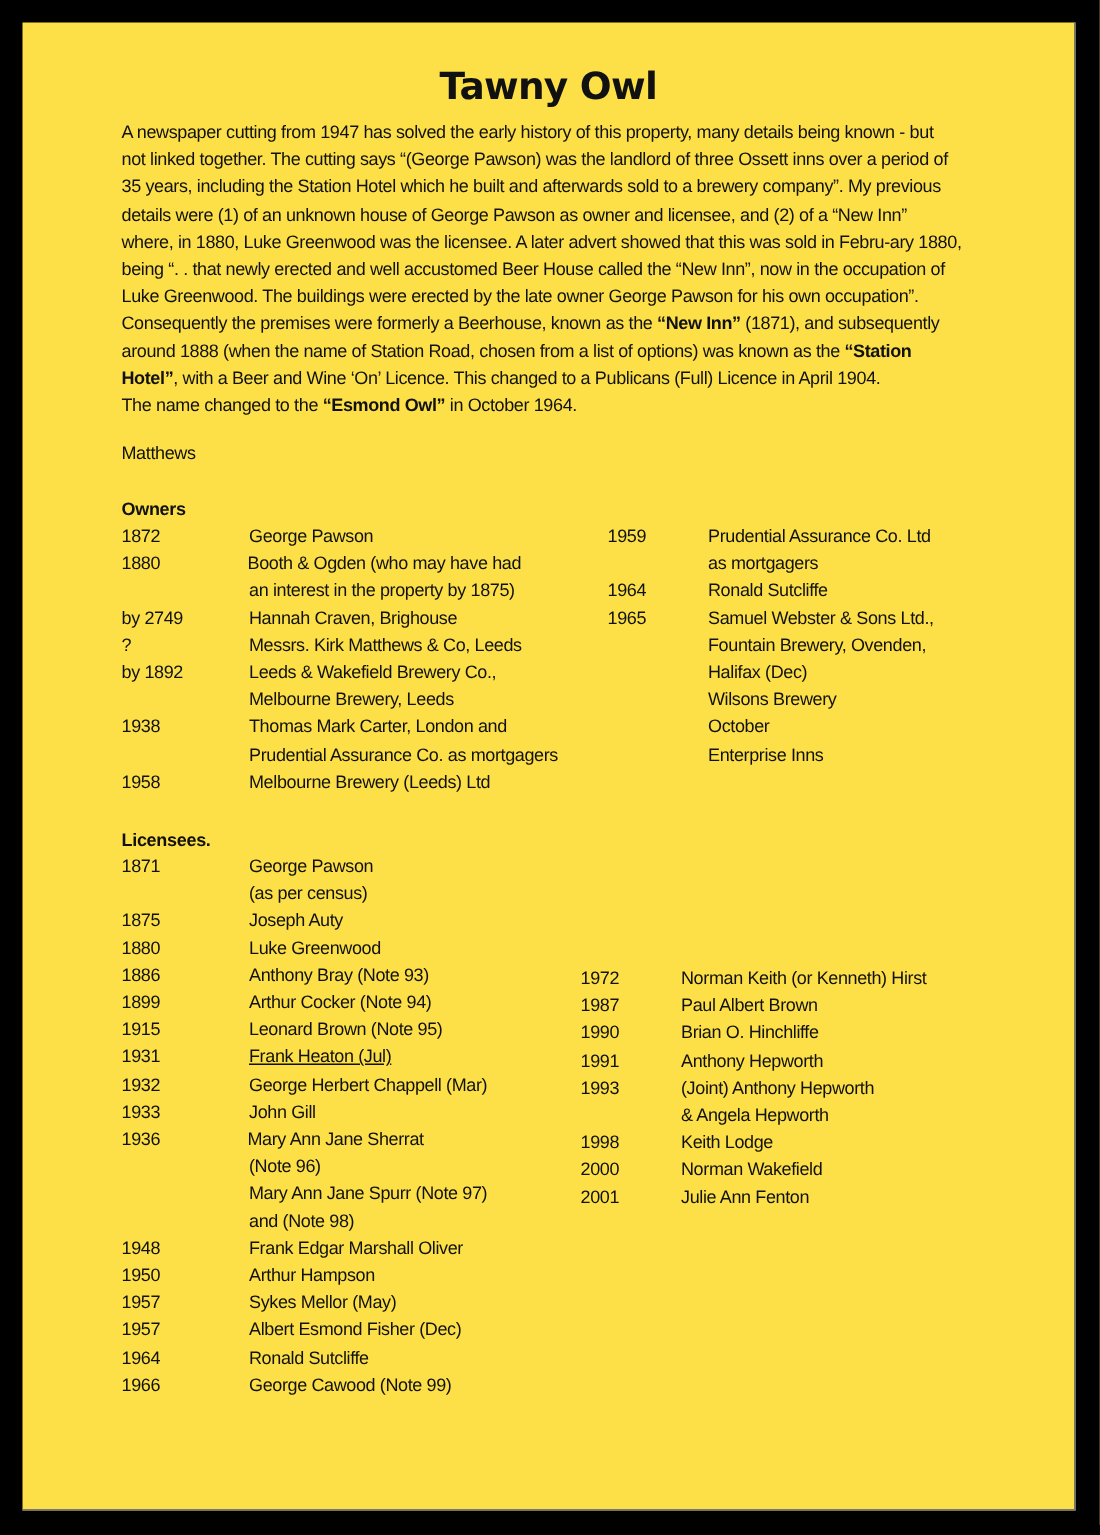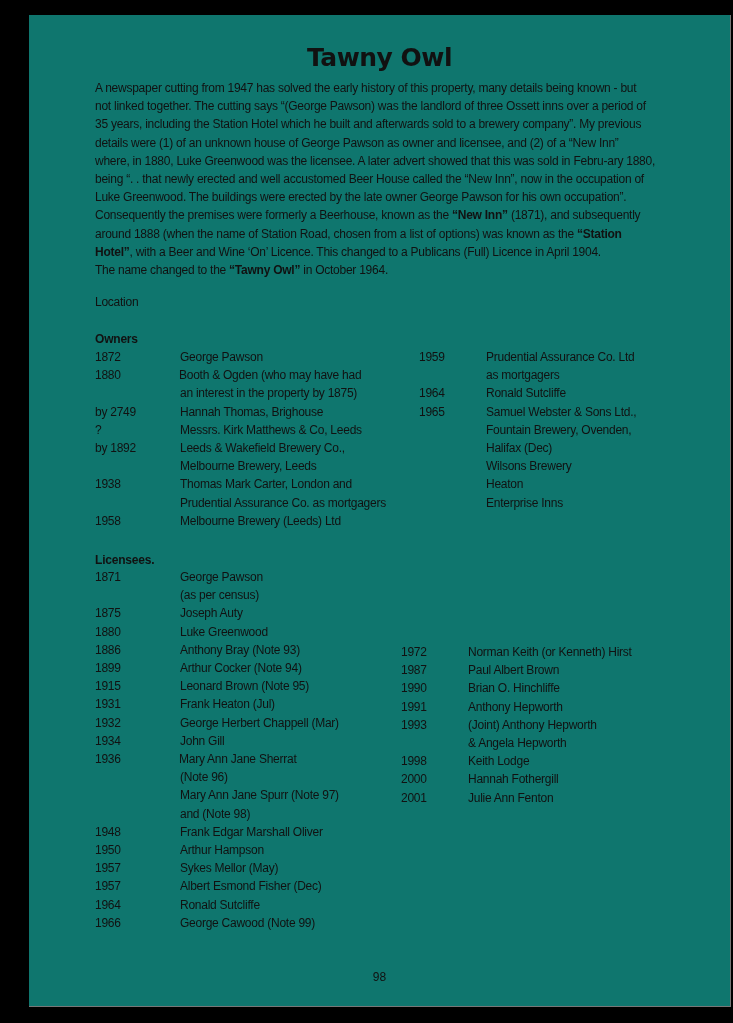--- a/index.html
+++ b/index.html
@@ -14,25 +14,24 @@
       overflow: hidden;
       font-family: "Liberation Sans", sans-serif;
       color: #111;
     }
     .page {
       position: absolute;
       left: 15px;
       top: 15px;
       width: 702px;
       height: 992px;
-      background: #0f766e;
+      background: #fde047;
       border-right: 1px solid #777;
       border-bottom: 1px solid #777;
       box-sizing: border-box;
-      margin-left: 14px;
     }
     .title {
       position: absolute;
       left: 0;
       right: 0;
       top: 28px;
       text-align: center;
       font-family: "DejaVu Sans", sans-serif;
       font-size: 25px;
       font-weight: bold;
@@ -80,35 +79,35 @@
 </head>
 <body>
 
 <div class="page">
 
   <div class="title">Tawny Owl</div>
 
   <div class="intro">
     <p>A newspaper cutting from 1947 has solved the early history of this property, many details being known - but not linked together.  The cutting says “(George Pawson) was the landlord of three Ossett inns over a period of 35 years, including the Station Hotel which he built and afterwards sold to a brewery company”.  My previous details were (1) of an unknown house of George Pawson as owner and licensee,  and (2) of a “New Inn” where, in 1880, Luke Greenwood was the licensee.  A later advert showed that this was sold in Febru-ary 1880, being “. . that newly erected and well accustomed Beer House called the “New Inn”, now in the occupation of Luke Greenwood.  The buildings were erected by the late owner George Pawson for his own occupation”.</p>
     <p><span>Consequently the premises were formerly a Beerhouse, known as the </span><b>“New Inn”</b><span> (1871), and subsequently around 1888 (when the name of Station Road, chosen from a list of options) was known as the </span><b>“Station Hotel”</b><span>, with a Beer and Wine ‘On’ Licence.  This changed to a Publicans (Full) Licence in April 1904.</span></p>
-    <p><span>The name changed to the </span><b>“Tawny Owl”</b><span> in October 1964.</span></p>
+    <p><span>The name changed to the </span><b>“Esmond Owl”</b><span> in October 1964.</span></p>
   </div>
 
-  <div class="row" style="left:66px; top:278px;">Location</div>
+  <div class="row" style="left:66px; top:278px;">Matthews</div>
 
   <div class="heading" style="left:66px; top:315px;">Owners</div>
   <div id="owners-left">
       <div class="row" style="left: 66px; top: 333px;">1872</div>
       <div class="row" style="left: 151px; top: 333px;">George Pawson</div>
       <div class="row" style="left: 66px; top: 351.2px;">1880</div>
       <div class="row" style="left: 150px; top: 351.2px; text-align: center;">Booth &amp; Ogden (who may have had</div>
       <div class="row" style="left: 66px; top: 369.4px;"></div>
       <div class="row" style="left: 151px; top: 369.4px;">an interest in the property by 1875)</div>
       <div class="row" style="left: 66px; top: 387.6px;">by 2749</div>
-      <div class="row" style="left: 151px; top: 387.6px;">Hannah Thomas, Brighouse</div>
+      <div class="row" style="left: 151px; top: 387.6px;">Hannah Craven, Brighouse</div>
       <div class="row" style="left: 66px; top: 405.8px;"> ?</div>
       <div class="row" style="left: 151px; top: 405.8px;">Messrs. Kirk Matthews &amp; Co, Leeds</div>
       <div class="row" style="left: 66px; top: 424px;">by 1892</div>
       <div class="row" style="left: 151px; top: 424px;">Leeds &amp; Wakefield Brewery Co.,</div>
       <div class="row" style="left: 66px; top: 442.2px;"></div>
       <div class="row" style="left: 151px; top: 442.2px;">Melbourne Brewery, Leeds</div>
       <div class="row" style="left: 66px; top: 460.4px; text-align: right;">1938</div>
       <div class="row" style="left: 151px; top: 460.4px;">Thomas Mark Carter, London and</div>
       <div class="row" style="left: 66px; top: 478.6px;"></div>
       <div class="row" style="left: 151px; top: 478.6px;">Prudential Assurance Co. as mortgagers</div>
@@ -124,21 +123,21 @@
       <div class="row" style="left: 457px; top: 369.4px;">Ronald Sutcliffe</div>
       <div class="row" style="left: 390px; top: 387.6px;">1965</div>
       <div class="row" style="left: 457px; top: 387.6px;">Samuel Webster &amp; Sons Ltd.,</div>
       <div class="row" style="left: 390px; top: 405.8px;"></div>
       <div class="row" style="left: 457px; top: 405.8px;">Fountain Brewery, Ovenden,</div>
       <div class="row" style="left: 390px; top: 424px;"></div>
       <div class="row" style="left: 457px; top: 424px;">Halifax (Dec)</div>
       <div class="row" style="left: 390px; top: 442.2px;"></div>
       <div class="row" style="left: 457px; top: 442.2px;">Wilsons Brewery</div>
       <div class="row" style="left: 390px; top: 460.4px;"></div>
-      <div class="row" style="left: 457px; top: 460.4px;">Heaton</div>
+      <div class="row" style="left: 457px; top: 460.4px;">October</div>
       <div class="row" style="left: 390px; top: 478.6px;"></div>
       <div class="row" style="left: 457px; top: 478.6px;">Enterprise Inns</div>
     </div>
 
   <div class="heading" style="left:66px; top:536px;">Licensees.</div>
   <div id="lic-left">
       <div class="row" style="left: 66px; top: 553px;">1871</div>
       <div class="row" style="left: 151px; top: 553px;">George Pawson</div>
       <div class="row" style="left: 66px; top: 571.2px;"></div>
       <div class="row" style="left: 151px; top: 571.2px;">(as per census)</div>
@@ -146,24 +145,24 @@
       <div class="row" style="left: 151px; top: 589.4px;">Joseph Auty</div>
       <div class="row" style="left: 66px; top: 607.6px;">1880</div>
       <div class="row" style="left: 151px; top: 607.6px;">Luke Greenwood</div>
       <div class="row" style="left: 66px; top: 625.8px;">1886</div>
       <div class="row" style="left: 151px; top: 625.8px;">Anthony Bray (Note 93)</div>
       <div class="row" style="left: 66px; top: 644px;">1899</div>
       <div class="row" style="left: 151px; top: 644px;">Arthur Cocker (Note 94)</div>
       <div class="row" style="left: 66px; top: 662.2px;">1915</div>
       <div class="row" style="left: 151px; top: 662.2px;">Leonard Brown (Note 95)</div>
       <div class="row" style="left: 66px; top: 680.4px;">1931</div>
-      <div class="row" style="left: 151px; top: 680.4px;">Frank Heaton (Jul)</div>
+      <div class="row" style="left: 151px; top: 680.4px; text-decoration: underline;">Frank Heaton (Jul)</div>
       <div class="row" style="left: 66px; top: 698.6px;">1932</div>
       <div class="row" style="left: 151px; top: 698.6px;">George Herbert Chappell (Mar)</div>
-      <div class="row" style="left: 66px; top: 716.8px;">1934</div>
+      <div class="row" style="left: 66px; top: 716.8px;">1933</div>
       <div class="row" style="left: 151px; top: 716.8px;">John Gill</div>
       <div class="row" style="left: 66px; top: 735px;">1936</div>
       <div class="row" style="left: 150px; top: 735px;">Mary Ann Jane Sherrat</div>
       <div class="row" style="left: 66px; top: 753.2px;"></div>
       <div class="row" style="left: 151px; top: 753.2px;">(Note 96)</div>
       <div class="row" style="left: 66px; top: 771.4px;"></div>
       <div class="row" style="left: 151px; top: 771.4px;">Mary Ann Jane Spurr (Note 97)</div>
       <div class="row" style="left: 66px; top: 789.6px;"></div>
       <div class="row" style="left: 151px; top: 789.6px;">and (Note 98)</div>
       <div class="row" style="left: 66px; top: 807.8px;">1948</div>
@@ -188,19 +187,18 @@
       <div class="row" style="left: 439px; top: 664.4px; text-align: right;">Brian O. Hinchliffe</div>
       <div class="row" style="left: 372px; top: 682.6px;">1991</div>
       <div class="row" style="left: 439px; top: 682.6px;">Anthony Hepworth</div>
       <div class="row" style="left: 372px; top: 700.8px;">1993</div>
       <div class="row" style="left: 439px; top: 700.8px;">(Joint) Anthony Hepworth</div>
       <div class="row" style="left: 372px; top: 719px;"></div>
       <div class="row" style="left: 439px; top: 719px;">&amp; Angela Hepworth</div>
       <div class="row" style="left: 372px; top: 737.2px;">1998</div>
       <div class="row" style="left: 439px; top: 737.2px;">Keith Lodge</div>
       <div class="row" style="left: 372px; top: 755.4px;">2000</div>
-      <div class="row" style="left: 439px; top: 755.4px;">Hannah Fothergill</div>
+      <div class="row" style="left: 439px; top: 755.4px;">Norman Wakefield</div>
       <div class="row" style="left: 372px; top: 773.6px;">2001</div>
       <div class="row" style="left: 439px; top: 773.6px;">Julie Ann Fenton</div>
     </div>
 
-  <div class="page-number">98</div>
 </div>
 
 </body></html>

